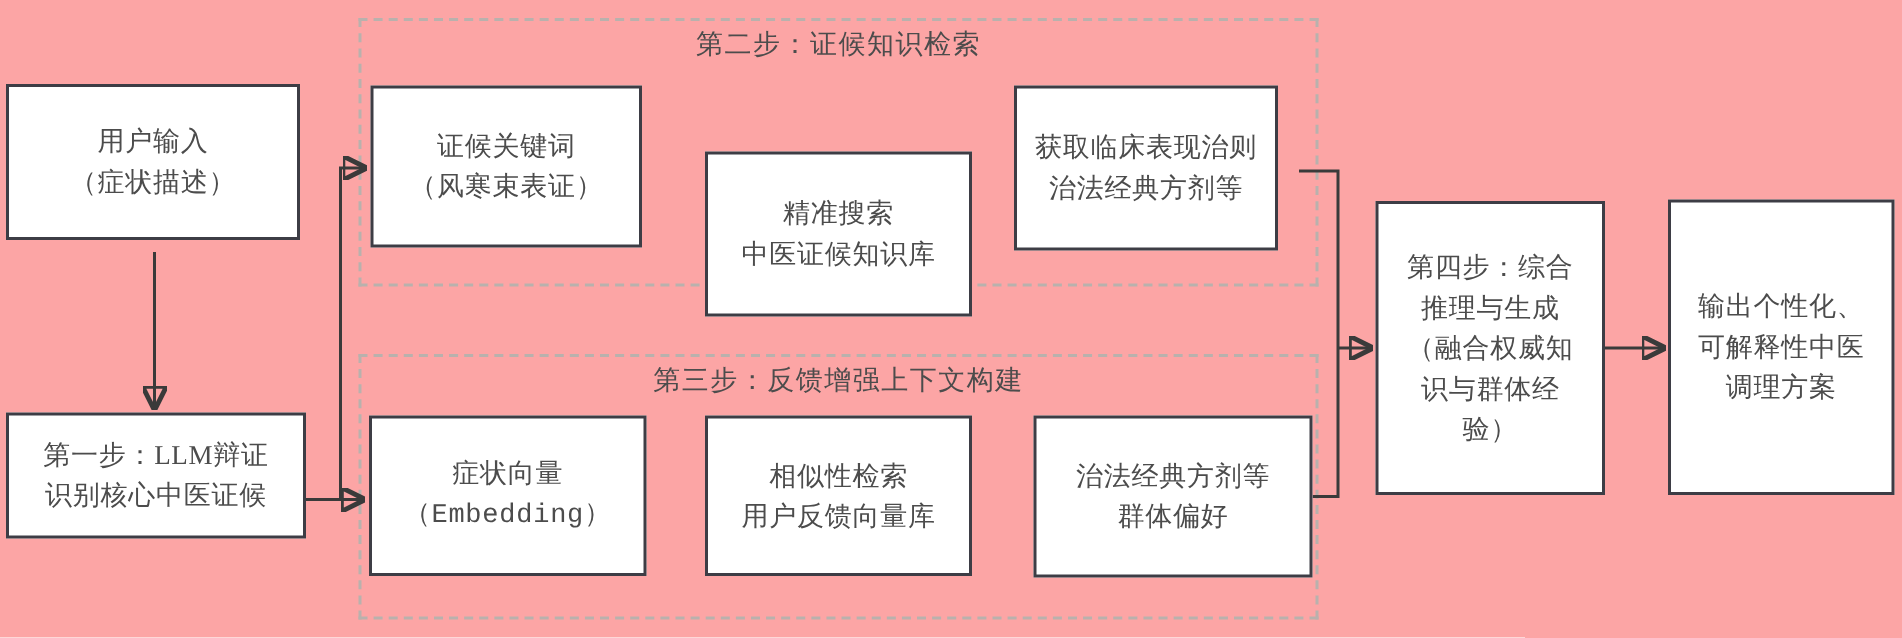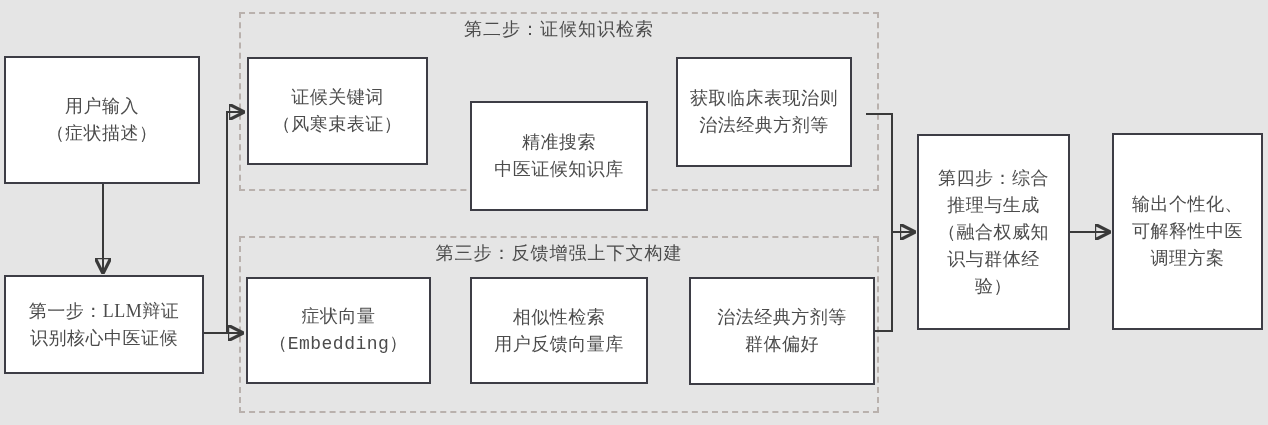--- a/index.html
+++ b/index.html
@@ -1,20 +1,20 @@
 <!DOCTYPE html>
 <html><head>
 <meta charset="utf-8">
 <style>
   html, body { margin: 0; padding: 0; background: #ffffff; }
   #stage {
     position: relative;
     width: 1268px;
     height: 425px;
-    background: #e5e5e5;
+    background: #fca5a5;
     font-family: "Liberation Serif", "DejaVu Serif", serif;
     overflow: hidden;
   }
   .node {
     position: absolute;
     box-sizing: border-box;
     border: 2px solid #3d3d45;
     background: #ffffff;
     display: flex;
     align-items: center;
@@ -45,22 +45,22 @@
   #connectors {
     position: absolute;
     left: 0; top: 0;
     width: 1268px;
     height: 425px;
     pointer-events: none;
   }
   #connectors path { stroke: #3a3a3a; stroke-width: 2; fill: none; }
 
   
-  #n-user     { left: 4px;    top: 56px;  width: 196px; height: 128px; }
-  #n-step1    { left: 4px;    top: 275px; width: 200px; height: 99px; }
+  #n-user     { left: 4px;    top: 56px;  width: 196px; height: 104px; }
+  #n-step1    { left: 4px;    top: 275px; width: 200px; height: 84px; }
   #g-step2    { left: 239px;  top: 12px;  width: 640px; height: 179px; }
   #g-step3    { left: 239px;  top: 236px; width: 640px; height: 177px; }
   #n-s2a      { left: 247px;  top: 57px;  width: 181px; height: 108px; }
   #n-s2b      { left: 470px;  top: 57px;  width: 178px; height: 110px; margin-top: 44px; }
   #n-s2c      { left: 676px;  top: 57px;  width: 176px; height: 110px; }
   #n-s3a      { left: 246px;  top: 277px; width: 185px; height: 107px; font-family: Liberation Mono, monospace; }
   #n-s3b      { left: 470px;  top: 277px; width: 178px; height: 107px; }
   #n-s3c      { left: 689px;  top: 277px; width: 186px; height: 108px; }
   #n-step4    { left: 917px;  top: 134px; width: 153px; height: 196px; }
   #n-output   { left: 1112px; top: 133px; width: 151px; height: 197px; }

